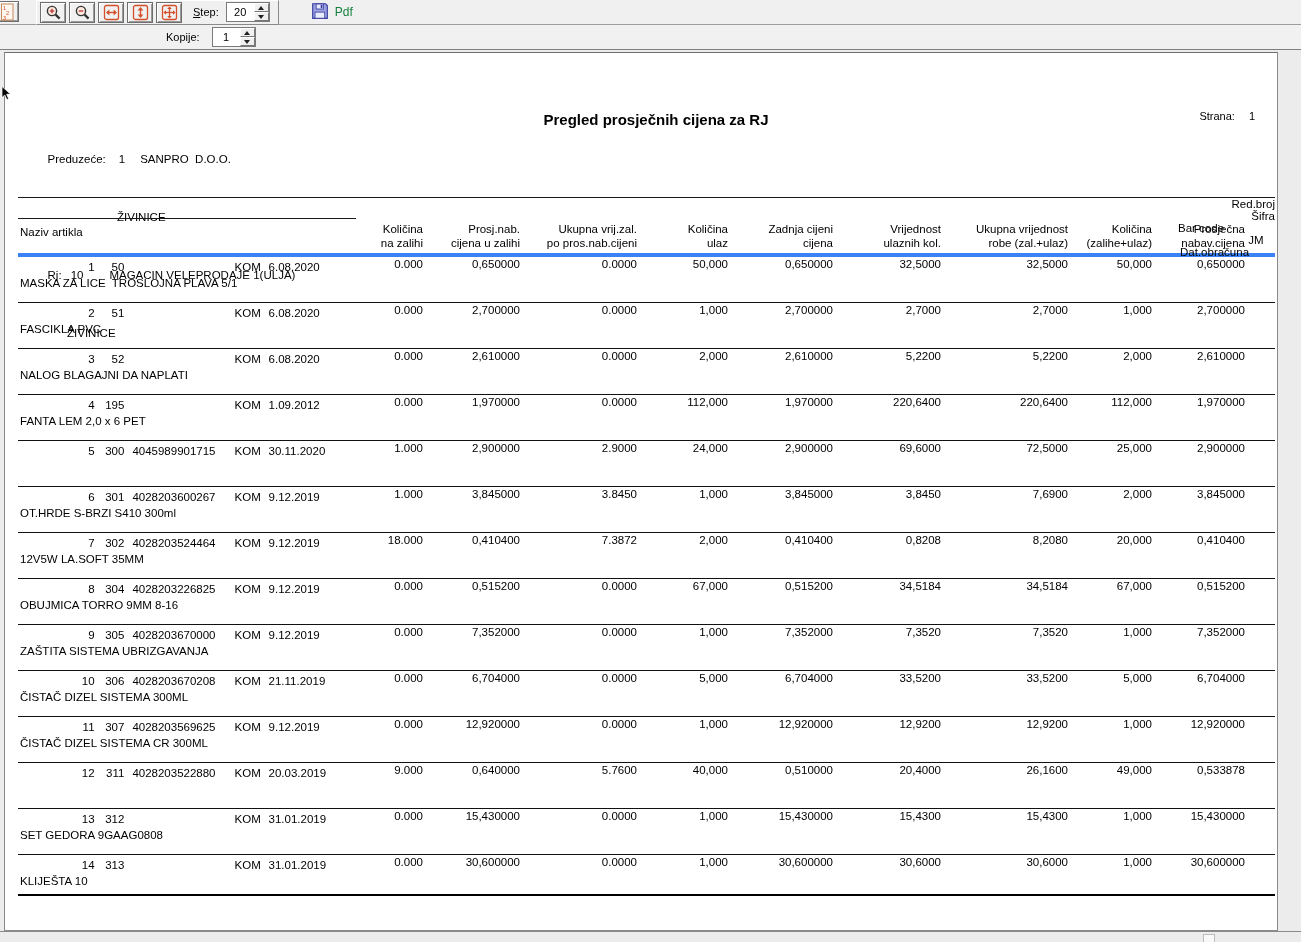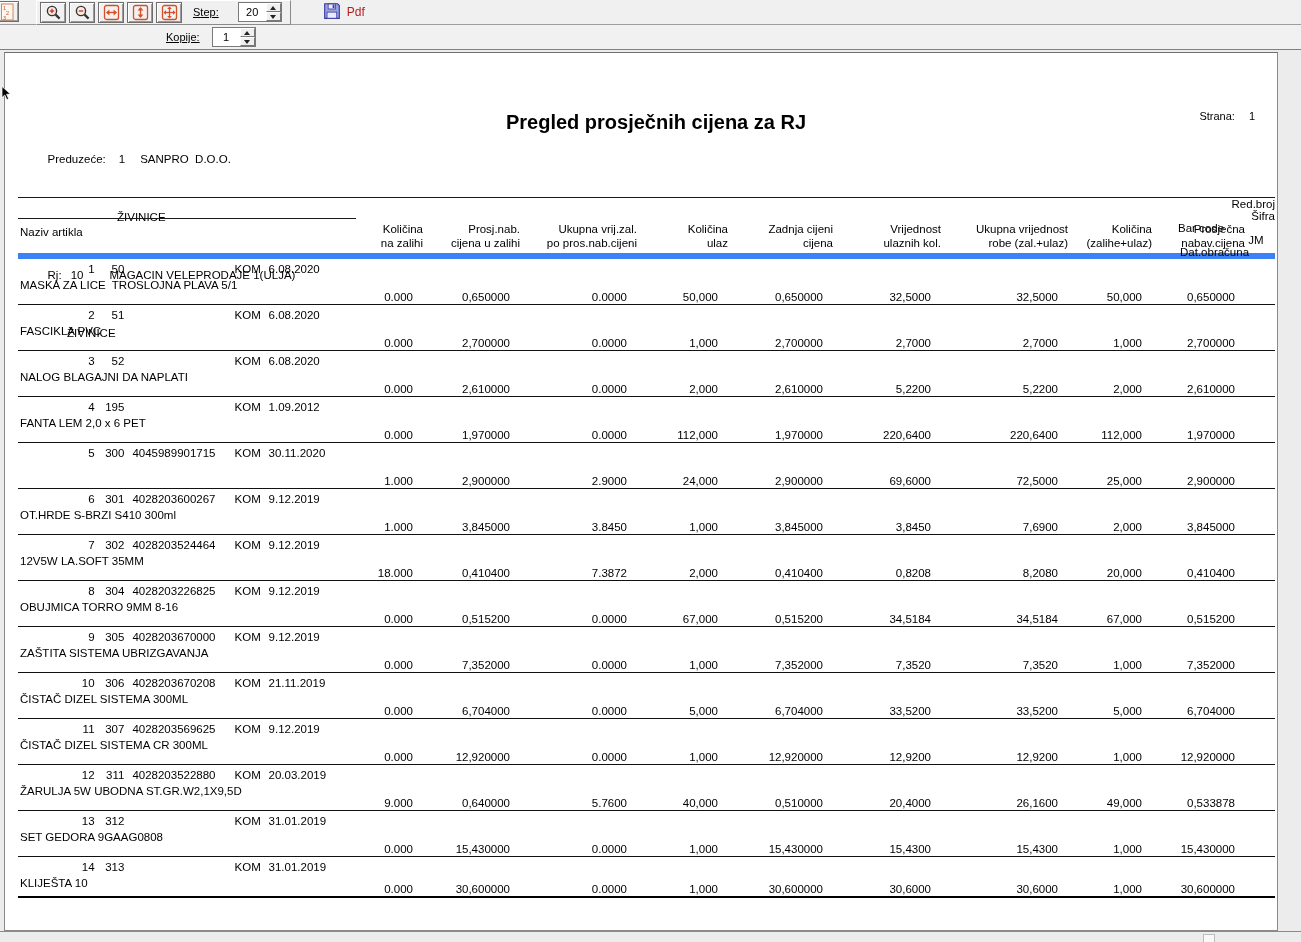--- a/index.html
+++ b/index.html
@@ -15,73 +15,73 @@
   .toolbar2{height:24px;background:#f1f1f1;border-bottom:1px solid #808080;
     display:flex;align-items:center;position:relative;}
   .tbtn{width:26px;height:21px;background:#f1f1f1;border:1px solid #6e6e6e;
     box-shadow:inset 1px 1px 0 #ffffff, inset -1px -1px 0 #9a9a9a;
     display:flex;align-items:center;justify-content:center;padding:0;cursor:pointer;}
   .tbtn svg{display:block;}
   .edge-btn{position:absolute;left:-7px;top:1px;}
   .tb-panel{display:flex;align-items:center;gap:3px;height:23px;
     margin-left:36px;padding:0 8px 0 3px;
     border:1px solid;border-color:#ffffff #8a8a8a #8a8a8a #ffffff;}
-  .tb-label{font-size:11px;color:#000;margin:0 16px 0 8px;text-decoration:underline;}
+  .tb-label{font-size:11px;color:#000;margin:0 4px 0 8px;}
   .ul-first::first-letter{text-decoration:underline;}
   .spin{display:flex;height:18px;border:1px solid #7a7a7a;background:#8b5cf6;}
   .spin-val{width:27px;border:0;outline:0;text-align:center;font-size:11px;
     font-family:"Liberation Sans",sans-serif;padding:0;background:#fff;}
   .spin-btns{display:flex;flex-direction:column;width:15px;}
   .spin-btns .sb{flex:1;background:#f0f0f0;border:1px solid;padding:0;margin:0;
     border-color:#ffffff #777 #777 #ffffff;display:flex;align-items:center;justify-content:center;cursor:pointer;}
   .tri-up{width:0;height:0;border-left:3px solid transparent;border-right:3px solid transparent;border-bottom:4px solid #222;}
   .tri-dn{width:0;height:0;border-left:3px solid transparent;border-right:3px solid transparent;border-top:4px solid #222;}
   .pdf-area{display:flex;align-items:center;gap:6px;margin-left:28px;cursor:pointer;background:none;border:none;padding:2px 4px;}
-  .pdf-area span{font-size:12px;color:#b91c1c;}
+  .pdf-area span{font-size:12px;color:#15803d;}
   .kopije-label{font-size:11px;margin-left:166px;margin-right:12px;}
   
   .preview{position:relative;height:893px;background:#ececec;}
   .page{position:absolute;left:4px;top:2px;width:1272px;height:877px;background:#ffffff;
     border:1px solid #8a8a8a;border-top-color:#6f6f6f;}
   .bottom-strip{position:absolute;left:0;bottom:0;width:100%;height:11px;background:#ececec;border-top:1px solid #8a8a8a;}
   .strip-divider{position:absolute;left:1203px;top:2px;width:10px;height:7px;background:#f8f8f8;border:1px solid #bdbdbd;}
   .cursor{position:absolute;left:1px;top:36px;z-index:5;}
   
   .info{position:absolute;left:17px;top:55px;font-size:11.5px;line-height:14.5px;color:#000;white-space:pre;}
   .i-num{display:inline-block;margin-left:13px;}
   .i-name{margin-left:15px;text-align:right;}
   .ind1{margin-left:95px;}
   .rj-num{display:inline-block;margin-left:9px;}
   .rj-name{margin-left:26px;}
   .ind2{margin-left:45px;}
   .rpt-title{position:absolute;left:30px;right:0;top:58px;text-align:center;
-    font-size:20px;font-weight:bold;color:#000;}
+    font-size:15px;font-weight:bold;color:#000;}
   .strana{position:absolute;right:22px;top:57px;font-size:11px;color:#000;}
   .strana .s-val{margin-left:14px;}
   
   .rpt-table{position:absolute;left:13px;top:144px;width:1257px;font-size:11.5px;color:#000;}
   .th1{display:flex;border-top:1px solid #1a1a1a;height:18px;align-items:flex-end;padding-bottom:2px;flex-direction:column;}
   .th1-rule{width:338px;height:0;border-bottom:1px solid #1a1a1a;}
   .c-rb{width:77px;text-align:right;}
   .c-sifra{width:30px;text-align:right;}
   .c-bar{width:105px;text-align:left;padding-left:8px;box-sizing:border-box;}
   .c-jm{width:38px;text-align:center;}
   .c-dat{width:97px;text-align:left;padding-left:2px;box-sizing:border-box;}
-  .th2{display:flex;height:34px;border-bottom:6px solid #3b82f6;}
+  .th2{display:flex;height:34px;border-bottom:4px solid #3b82f6;}
   .th2-left{width:327px;padding-top:7px;padding-left:2px;box-sizing:border-box;}
   .num-cell{text-align:right;line-height:14px;padding-top:3px;box-sizing:border-box;}
   .w0{width:78px;} .w1{width:97px;} .w2{width:117px;} .w3{width:91px;} .w4{width:105px;}
   .w5{width:108px;} .w6{width:127px;} .w7{width:84px;} .w8{width:93px;}
   .rpt-row{position:relative;height:45px;border-bottom:1px solid #111;}
   .rpt-row:last-child{border-bottom:none;height:39px;}
   .row-left{padding-top:4px;}
   .row-line1{display:flex;width:345px;}
   .row-line2{margin-top:4px;padding-left:2px;white-space:pre;}
-  .row-nums{position:absolute;left:317px;top:0;width:900px;height:100%;
-    display:flex;align-items:flex-end;}
+  .row-nums{position:absolute;left:327px;top:0;width:900px;height:100%;
+    display:flex;align-items:flex-start;}
   .row-nums .num-cell{padding-top:0;}
   .final-line{border-top:2px solid #000;height:0;}
 </style>
 </head>
 <body>
 
 <div class="toolbar1">
   <button class="tbtn edge-btn">
     <span>
       <svg width="16" height="18" viewBox="0 0 16 18">
@@ -530,21 +530,20 @@
 
   <div class="rpt-row">
     <div class="row-left">
       <div class="row-line1">
         <span class="c-rb">12</span>
         <span class="c-sifra">311</span>
         <span class="c-bar">4028203522880</span>
         <span class="c-jm">KOM</span>
         <span class="c-dat">20.03.2019</span>
       </div>
-      <div class="row-line2">ŽARULJA 5W UBODNA ST.GR.W2,1X9,5D</div>
     </div>
     <div class="row-nums">
               <div class="num-cell w0">9.000</div>
               <div class="num-cell w1">0,640000</div>
               <div class="num-cell w2">5.7600</div>
               <div class="num-cell w3">40,000</div>
               <div class="num-cell w4">0,510000</div>
               <div class="num-cell w5">20,4000</div>
               <div class="num-cell w6">26,1600</div>
               <div class="num-cell w7">49,000</div>

